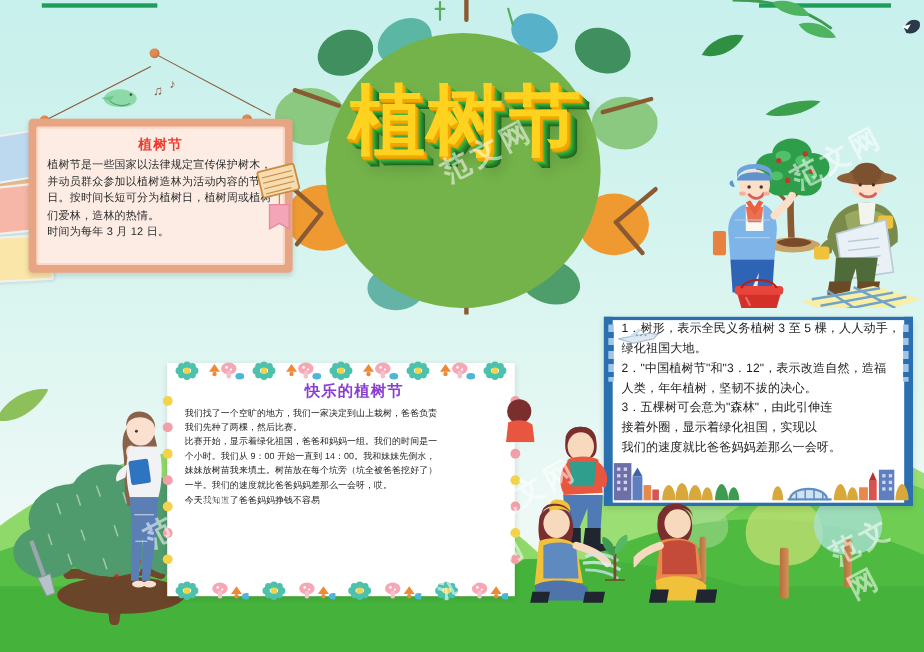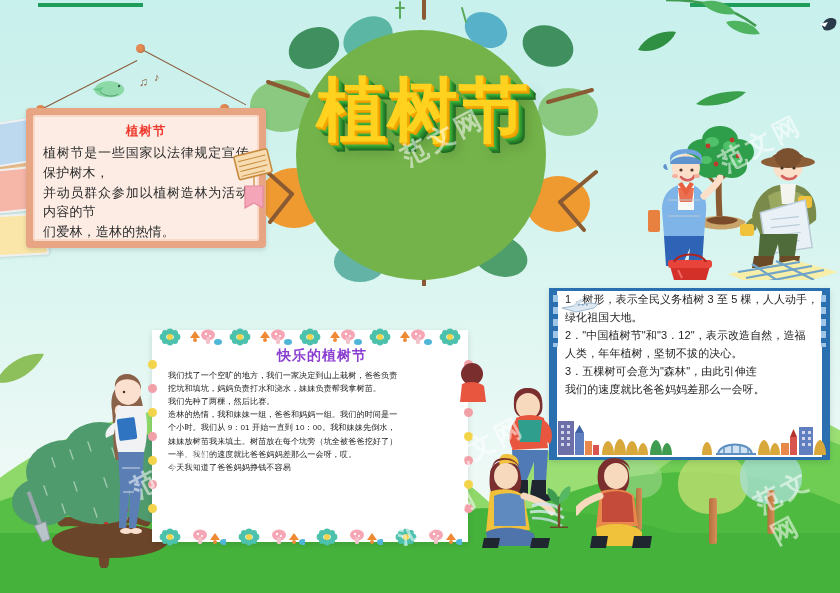--- a/index.html
+++ b/index.html
@@ -71,21 +71,21 @@
   #left-panel .inner {
     position:absolute; left:7px; top:7px; right:7px; bottom:7px;
     background:#fcece4; border:2px solid #fbd9c8; border-radius:2px;
     padding:6px 8px 4px 8px;
   }
   #left-panel h2 {
     color:#f0392d; font-size:12.5px; font-weight:bold; text-align:center;
     margin-bottom:3px; letter-spacing:1px;
   }
   #left-panel p {
-    color:#2c2c2c; font-size:13px; line-height:1.52; text-align:justify;
+    color:#2c2c2c; font-size:10px; line-height:1.52; text-align:justify;
     letter-spacing:.2px;
   }
   .pin { position:absolute; width:9px; height:9px; border-radius:50%;
          background:#e38a52; box-shadow:inset -1px -1px 2px rgba(0,0,0,.18); }
   .string { position:absolute; background:#8a5a3a; height:1.3px; transform-origin:left center; }
 
   
   .note { position:absolute; border:2px solid #f0f0f0; border-radius:2px;
           box-shadow:1px 1px 3px rgba(0,0,0,.12); }
   .note.blue   { left:-14px; top:120px; width:62px; height:44px; background:#bcd9f0; transform:rotate(-9deg); }
@@ -246,21 +246,23 @@
   <div class="note blue"></div>
   <div class="note pink"></div>
   <div class="note yellow"></div>
 
   <div id="left-panel">
     <div class="board"></div>
     <div class="inner">
       <h2>植树节</h2>
       <p>植树节是一些国家以法律规定宣传保护树木，</p>
       <p>并动员群众参加以植树造林为活动内容的节</p>
+      <p>日。按时间长短可分为植树日，植树周或植树</p>
       <p>们爱林，造林的热情。</p>
+      <p>时间为每年 3 月 12 日。</p>
     </div>
   </div>
 
   <svg id="tag" viewBox="0 0 44 70">
     <g transform="rotate(-14 22 16)">
       <rect x="4" y="4" width="34" height="24" rx="2" fill="#f6dcb0" stroke="#c98b3e" stroke-width="1.6"></rect>
       <g stroke="#c98b3e" stroke-width="1">
         <path d="M7 10 H35"></path>
           <path d="M7 15 H35"></path>
           <path d="M7 20 H35"></path>
@@ -458,24 +460,23 @@
         <i style="background:#f2a0a8"></i>
       <i style="background:#f2d34a"></i>
         <i style="background:#f2a0a8"></i>
         <i style="background:#f2d34a"></i>
       <i style="background:#f2a0a8"></i>
     </div>
 
     <h2>快乐的植树节</h2>
     <div class="body">
       <p>我们找了一个空旷的地方，我们一家决定到山上栽树，爸爸负责</p>
-      <p>挖坑和填坑，妈妈负责打水和浇水，妹妹负责帮我拿树苗。</p>
       <p>我们先种了两棵，然后比赛。</p>
-      <p>造林的热情，我和妹妹一组，爸爸和妈妈一组。我们的时间是一</p>
-      <p>个小时。我们从 9：01 开始一直到 10：00。我和妹妹先倒水，</p>
+      <p>比赛开始，显示着绿化祖国，爸爸和妈妈一组。我们的时间是一</p>
+      <p>个小时。我们从 9：00 开始一直到 14：00。我和妹妹先倒水，</p>
       <p>妹妹放树苗我来填土。树苗放在每个坑旁（坑全被爸爸挖好了）</p>
       <p>一半。我们的速度就比爸爸妈妈差那么一会呀，哎。</p>
       <p>今天我知道了爸爸妈妈挣钱不容易</p>
     </div>
 
     <div class="deco-row bottom">
       <svg width="24" height="18" viewBox="0 0 24 18">
           <g fill="#4cc1ac">
             <circle cx="12" cy="4" r="3.4"></circle>
             <circle cx="12" cy="14" r="3.4"></circle>
@@ -705,20 +706,21 @@
           <rect x="26" y="7" width="1.6" height="1.6"></rect>
         </g>
     </svg>
 
     <div class="body">
       <p>1．树形，表示全民义务植树 3 至 5 棵，人人动手，</p>
       <p>绿化祖国大地。</p>
       <p>2．"中国植树节"和"3．12"，表示改造自然，造福</p>
       <p>人类，年年植树，坚韧不拔的决心。</p>
       <p>3．五棵树可会意为"森林"，由此引伸连</p>
+      <p>接着外圈，显示着绿化祖国，实现以</p>
       <p>我们的速度就比爸爸妈妈差那么一会呀。</p>
     </div>
 
     <svg id="skyline" viewBox="0 0 277 36" preserveAspectRatio="none">
       <rect x="4" y="2" width="16" height="34" fill="#6d6fa8"></rect>
       <g fill="#cfd6ea">
           <rect x="7" y="6" width="3" height="3"></rect>
           <rect x="13" y="6" width="3" height="3"></rect>
           <rect x="7" y="12" width="3" height="3"></rect>
           <rect x="13" y="12" width="3" height="3"></rect>

